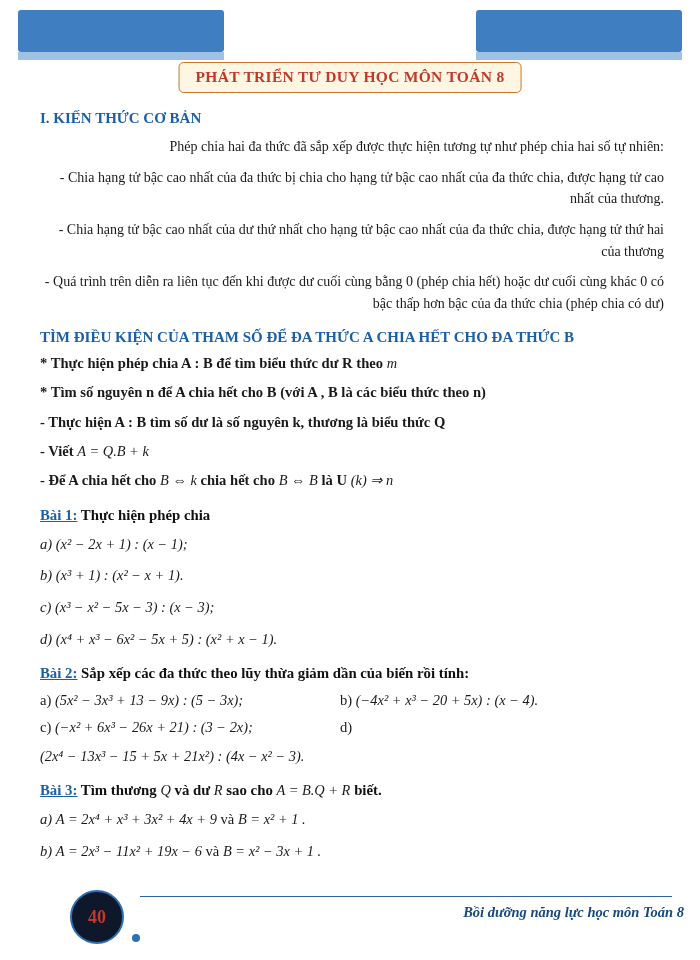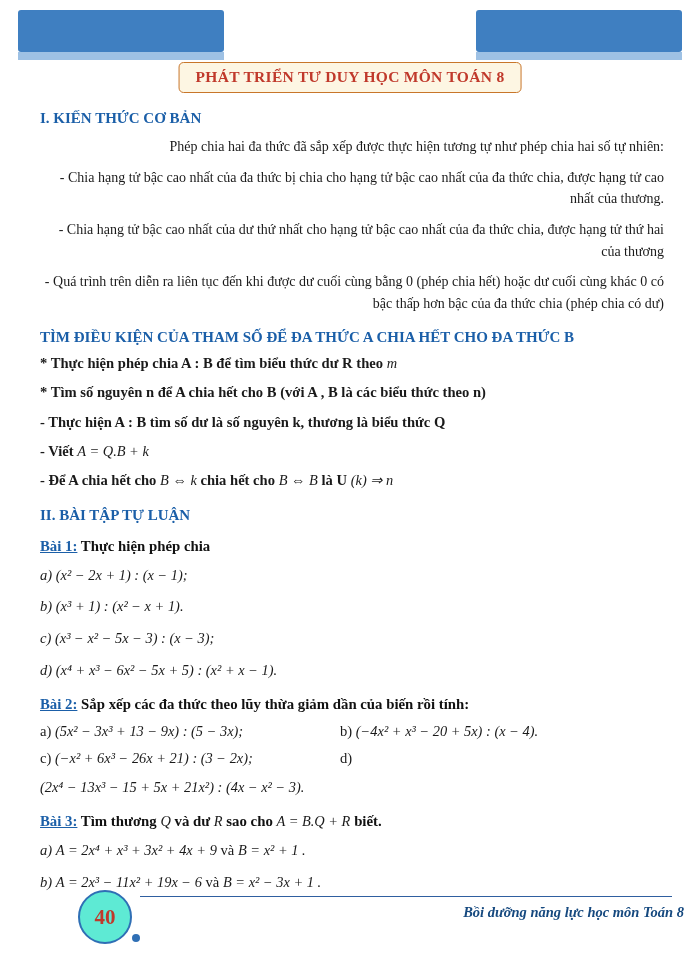--- a/index.html
+++ b/index.html
@@ -148,31 +148,31 @@
   .footer-text {
     position: absolute;
     right: 16px; top: 18px;
     font-style: italic;
     font-weight: bold;
     font-size: 14.5px;
     color: #16497f;
   }
   .page-circle {
     position: absolute;
-    left: 78px; top: 4px;
+    left: 70px; top: 4px;
     width: 50px; height: 50px;
     border-radius: 50%;
     border: 2.4px solid #2f6fb5;
     display: flex;
     align-items: center;
     justify-content: center;
     color: #c0392b;
     font-weight: bold;
-    font-size: 21px;
-    background: #5eead4;
+    font-size: 18px;
+    background: #0f172a;
   }
   .page-dot {
     position: absolute;
     left: 132px; top: 48px;
     width: 8px; height: 8px;
     border-radius: 50%;
     background: #2f6fb5;
   }
 </style>
 </head>
@@ -211,21 +211,20 @@
   </p>
   <p class="bold-line">
     <span>- Để A chia hết cho</span>
     <span class="math">B ⇔ k</span>
     <span>chia hết cho</span>
     <span class="math">B ⇔ B</span>
     <span>là U</span>
     <span class="math">(k) ⇒ n</span>
   </p>
 
-  <div class="sec-head-lg">II.  BÀI TẬP TỰ LUẬN</div>
 
   <div class="ex-head">
     <span class="lbl">Bài 1:</span>
     <span class="txt">Thực hiện phép chia</span>
   </div>
   <div class="item">
     <span class="mi">a)</span>
     <span class="math">(x² − 2x + 1) : (x − 1);</span>
   </div>
   <div class="item">

